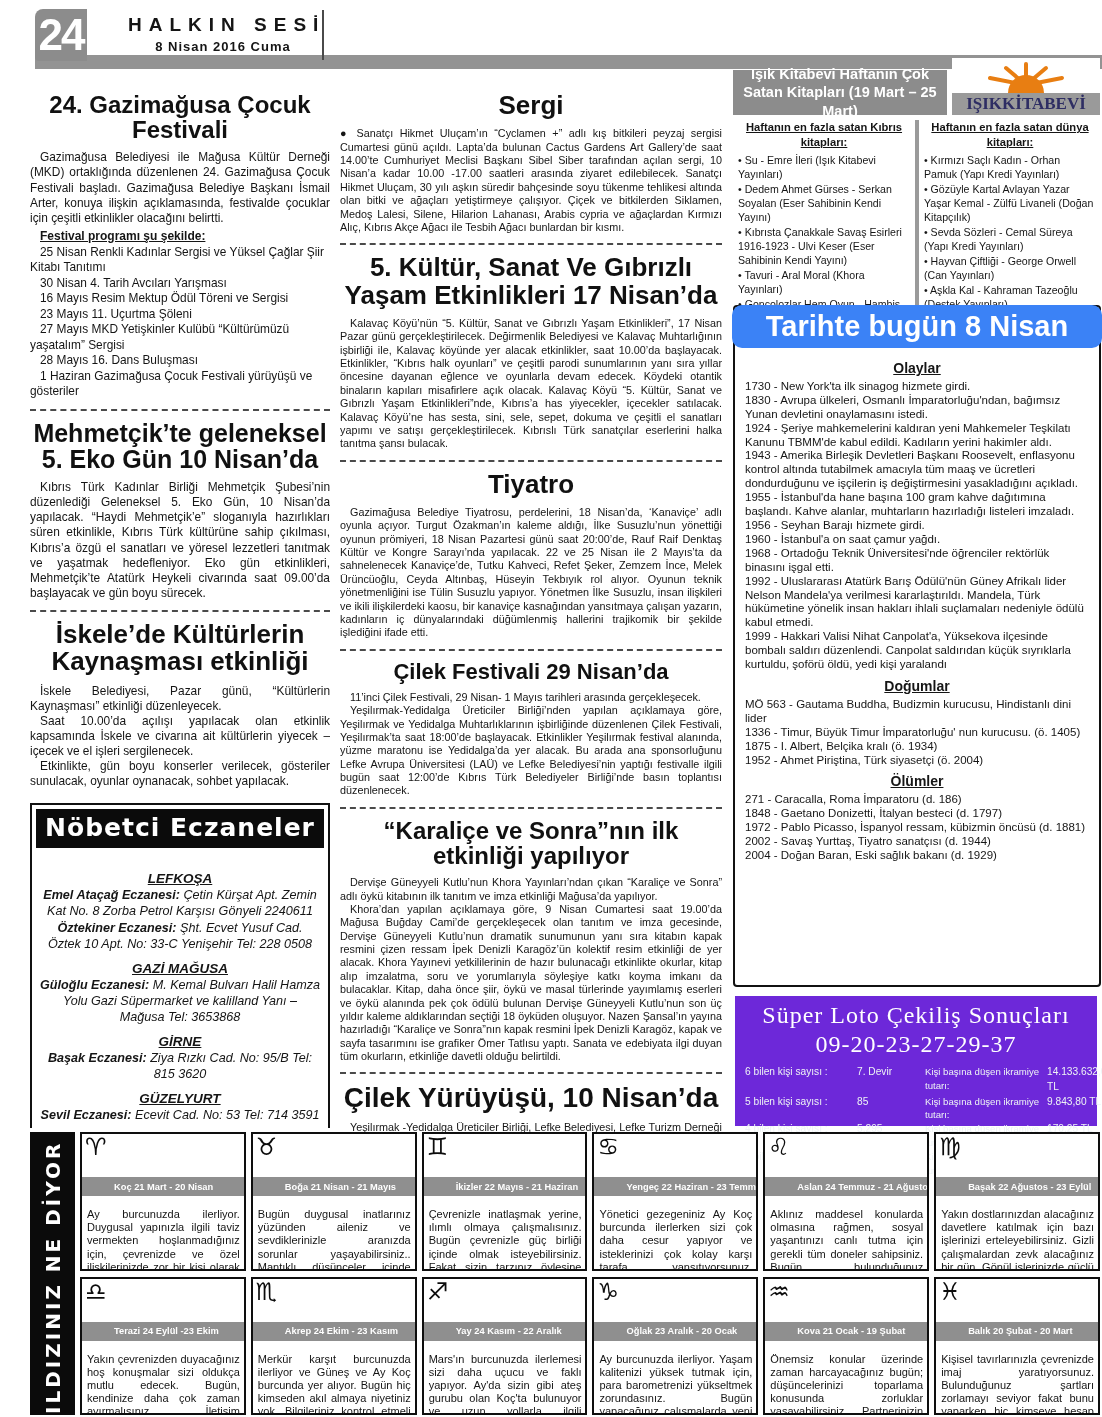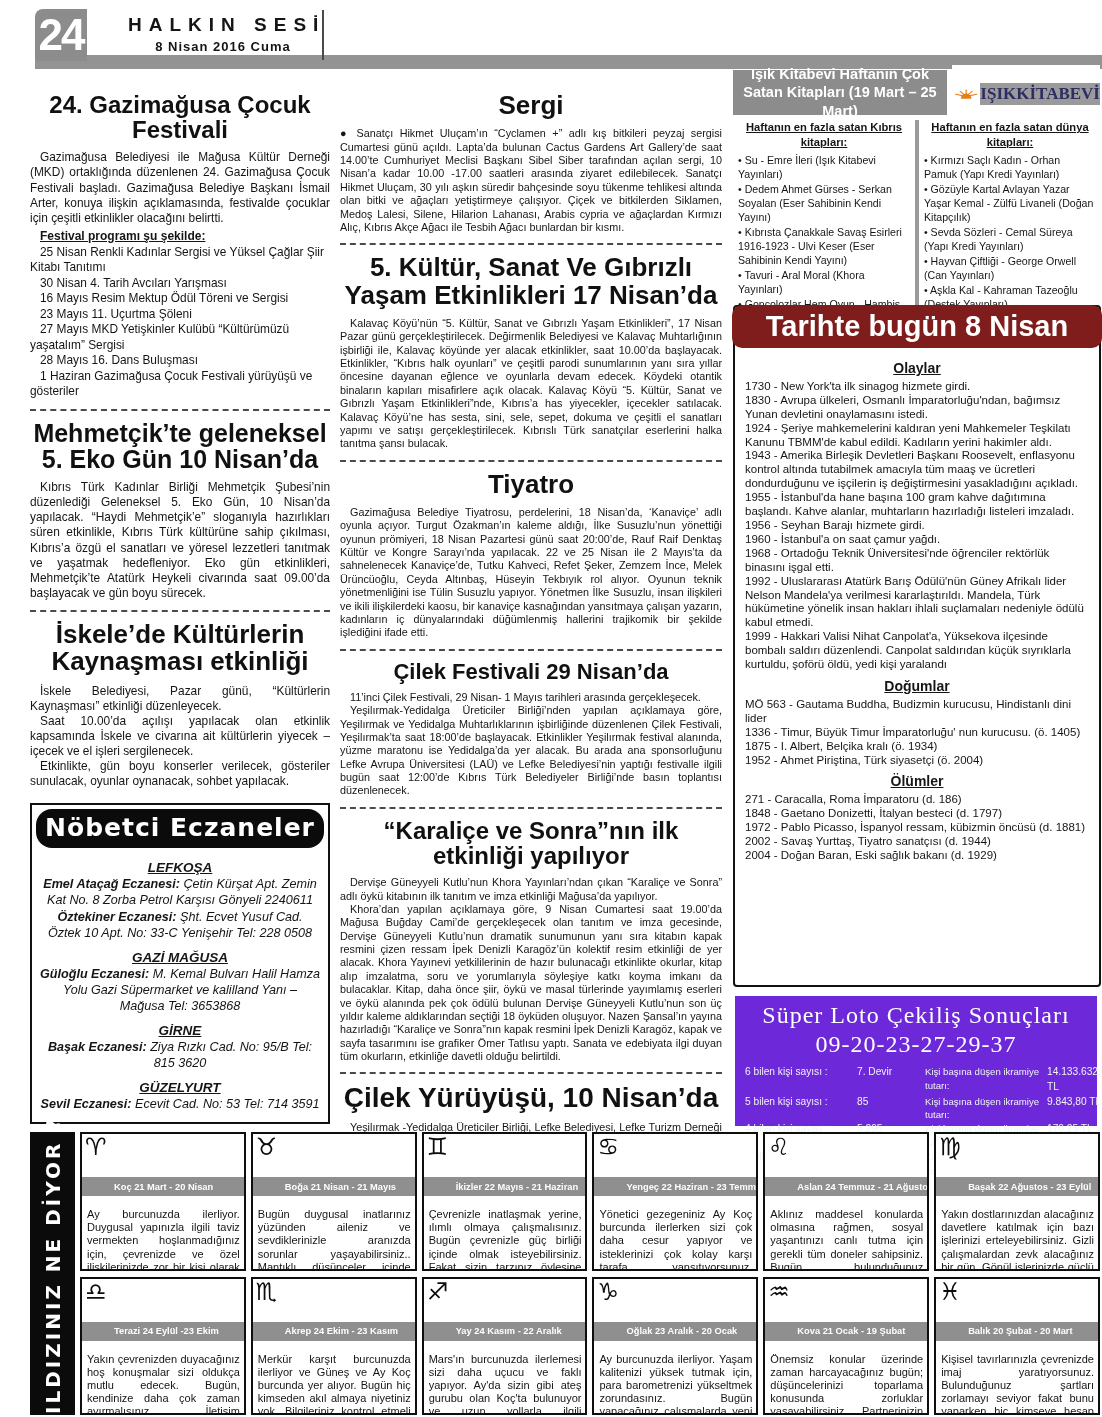--- a/index.html
+++ b/index.html
@@ -28,46 +28,46 @@
   .col-mid{position:absolute;left:340px;top:86px;width:382px;height:1046px;overflow:hidden;}
   .col-mid .body-text{font-size:10.8px;line-height:1.24;}
   .col-left .body-text{font-size:11.9px;line-height:1.27;}
 
   .program-heading{font-weight:bold;text-decoration:underline;font-size:12px;margin:3px 0 2px;text-indent:10px;}
   .program-item{font-size:11.9px;line-height:1.3;text-indent:10px;}
 
   
   .ecz-box{border:2px solid #111;margin-top:14px;padding:0 8px 10px;background:#fff;}
   .ecz-banner{background:#0b0b0b;color:#fff;text-align:center;font-weight:bold;font-size:25px;
-              padding:4px 0 6px;border-radius:16px;margin:4px -4px 12px;letter-spacing:1px;
+              padding:4px 0 6px;border-radius:0;margin:4px -4px 23px;letter-spacing:1px;
               font-family:"DejaVu Sans",sans-serif;}
   .ecz-city{font-weight:bold;font-style:italic;text-decoration:underline;text-align:center;
             font-size:13.5px;margin:9px 0 1px;}
   .ecz-entry{font-style:italic;text-align:center;font-size:12.6px;line-height:1.28;}
   .ecz-name{font-weight:bold;}
 
   
   .kitabevi-header{position:absolute;left:733px;top:70px;width:214px;height:45px;background:#8c8c8c;
                    color:#fff;font-weight:bold;font-size:14.5px;line-height:1.25;text-align:center;
                    display:flex;align-items:center;justify-content:center;padding:2px 8px;box-sizing:border-box;}
   .kitabevi-logo{position:absolute;left:952px;top:58px;width:148px;height:57px;background:#fff;
-                 display:flex;flex-direction:row;align-items:center;justify-content:flex-end;margin-top:7px;}
+                 display:flex;flex-direction:column;align-items:center;justify-content:flex-end;}
   .logo-text{background:#9a9a9a;width:100%;text-align:center;font-family:"Liberation Serif",serif;
              font-weight:bold;font-size:17px;color:#2e2d63;padding:1px 0;}
   .books{position:absolute;left:733px;top:120px;width:368px;display:flex;}
   .book-list{width:50%;padding:0 5px;font-size:10.6px;line-height:1.32;box-sizing:border-box;}
   .list-heading{font-weight:bold;text-decoration:underline;text-align:center;font-size:11.2px;
                 margin-bottom:5px;line-height:1.3;}
   .book-item{margin-bottom:1px;}
   .books-divider{width:4px;background:#9a9a9a;}
 
   
   .tarihte{position:absolute;left:733px;top:305px;width:368px;height:682px;border:2px solid #111;
            border-radius:4px;box-sizing:border-box;background:#fff;}
-  .tarihte-banner{background:#7f1d1d;color:#fff;font-weight:bold;font-size:29px;text-align:center;
+  .tarihte-banner{background:#3b82f6;color:#fff;font-weight:bold;font-size:29px;text-align:center;
                   border-radius:10px;margin:-2px -3px 4px;padding:5px 0;}
   .tarihte-content{padding:2px 10px 6px;font-size:11.5px;line-height:1.21;}
   .th-heading{font-weight:bold;text-decoration:underline;text-align:center;font-size:14px;margin:6px 0 3px;}
   .ev{margin-bottom:0;}
 
   
   .loto{position:absolute;left:735px;top:996px;width:362px;height:130px;background:#6d28d9;color:#fff;
         box-sizing:border-box;padding:6px 10px 4px;}
   .loto-title{font-family:"Liberation Serif",serif;font-size:24px;text-align:center;letter-spacing:1px;}
   .loto-numbers{font-family:"Liberation Serif",serif;font-size:24px;text-align:center;margin-top:2px;letter-spacing:1px;}

